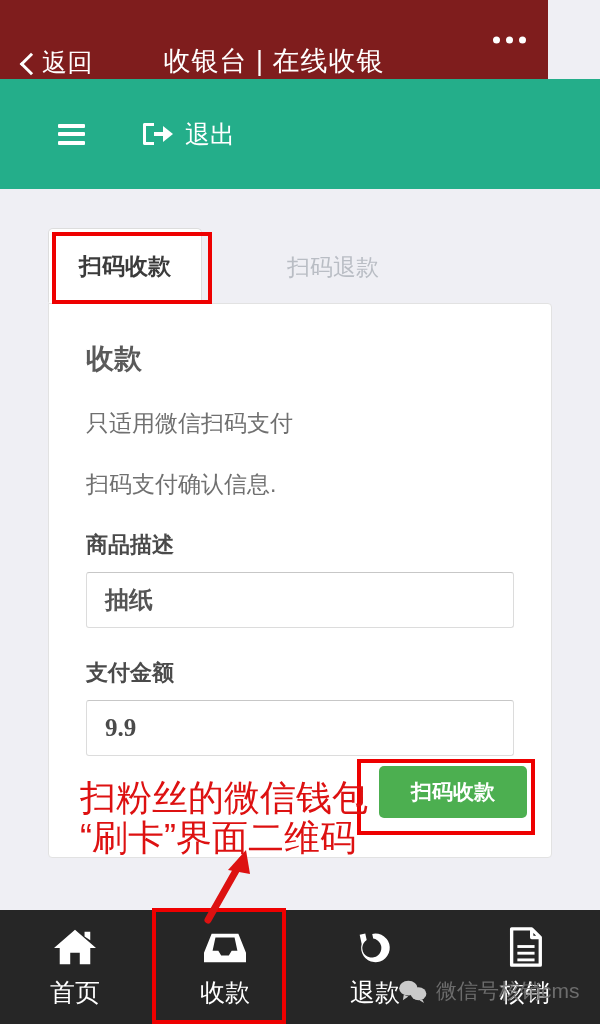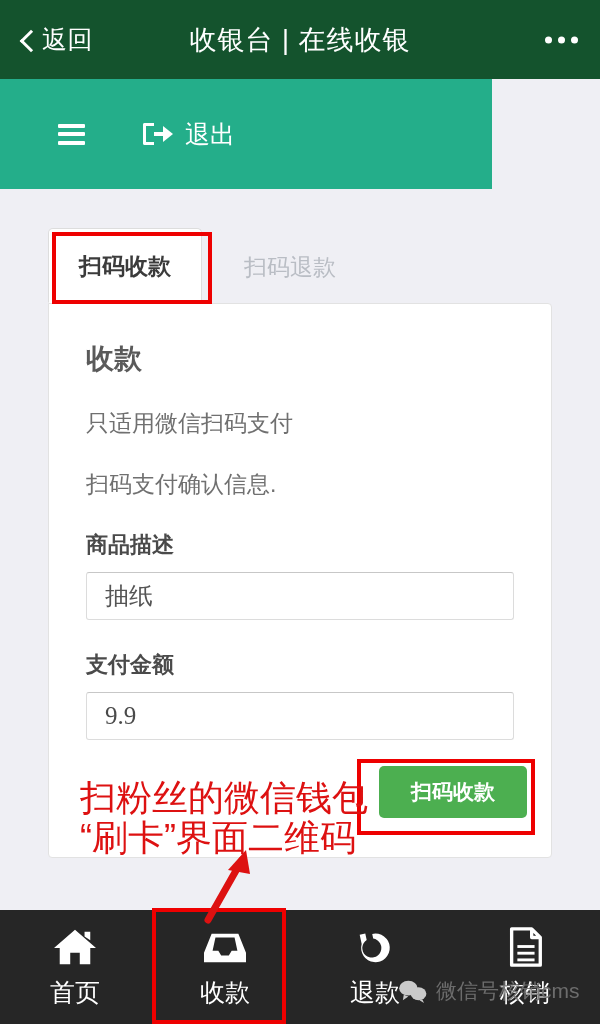--- a/index.html
+++ b/index.html
@@ -11,23 +11,23 @@
   }
   .screen {
     position: relative;
     width: 600px; height: 1024px;
     background: #efeff4;
   }
 
   
   .titlebar {
     position: absolute; left: 0; top: 0;
-    width: 600px; height: 79px;
-    background: #14532d;
-    display: flex; align-items: center;
+    width: 548px; height: 79px;
+    background: #7f1d1d;
+    display: flex; align-items: flex-end;
   }
   .back-btn {
     display: flex; align-items: center;
     margin-left: 16px;
     color: #ffffff;
   }
   .chev {
     width: 22px; height: 22px;
     position: relative; margin-right: 4px;
   }
@@ -49,21 +49,21 @@
   .dots {
     position: absolute; right: 22px; top: 50%;
     transform: translateY(-50%);
     display: flex; gap: 6px;
   }
   .dots i { width: 7px; height: 7px; border-radius: 50%; background: #fff; display:block; }
 
   
   .appbar {
     position: absolute; left: 0; top: 79px;
-    width: 492px; height: 110px;
+    width: 600px; height: 110px;
     background: #24ae8a;
     display: flex; align-items: center;
   }
   .hamburger {
     margin-left: 58px;
     width: 27px; height: 21px;
     display: flex; flex-direction: column; justify-content: space-between;
   }
   .hamburger span { display:block; height: 4px; background: #fff; border-radius: 1px; }
   .logout {
@@ -104,21 +104,21 @@
     color: #3b3b3b;
     font-weight: bold;
     border: 1px solid #ddd;
     border-bottom: 1px solid #fff;
     border-radius: 5px 5px 0 0;
     position: relative; z-index: 3;
   }
   .tab.inactive {
     color: #b9bdc4;
     background: transparent;
-    padding-left: 42px; padding-right: 42px;
+    padding-left: 42px; padding-right: 42px; margin-left: 43px;
   }
 
   
   .card {
     position: absolute; left: 48px; top: 303px;
     width: 504px; height: 555px;
     background: #ffffff;
     border: 1px solid #e2e2e2;
     border-radius: 0 4px 4px 4px;
   }
@@ -129,28 +129,28 @@
   .card-sub {
     margin: 30px 0 0 37px;
     font-size: 23px; color: #707070;
   }
   .field-label {
     margin: 30px 0 0 37px;
     font-size: 22px; font-weight: bold; color: #4a4a4a;
   }
   .field-input {
     margin: 12px 0 0 37px;
-    width: 428px; height: 48px;
+    width: 428px; height: 56px;
     border: 1px solid #dcdcdc;
     border-top-color: #c7c7c7;
     border-radius: 3px;
     background: #fff;
     display: flex; align-items: center;
     padding-left: 18px;
-    font-size: 24px; color: #555;
+    font-size: 24px; color: #555; font-weight: bold;
   }
   .field-input.amount {
     font-family: "Liberation Serif", "DejaVu Serif", serif;
     font-size: 25px; color: #4a4a4a;
   }
   .pay-btn {
     position: absolute; right: 24px; top: 462px;
     width: 148px; height: 52px;
     background: #4caf50;
     border: none; border-radius: 5px;

